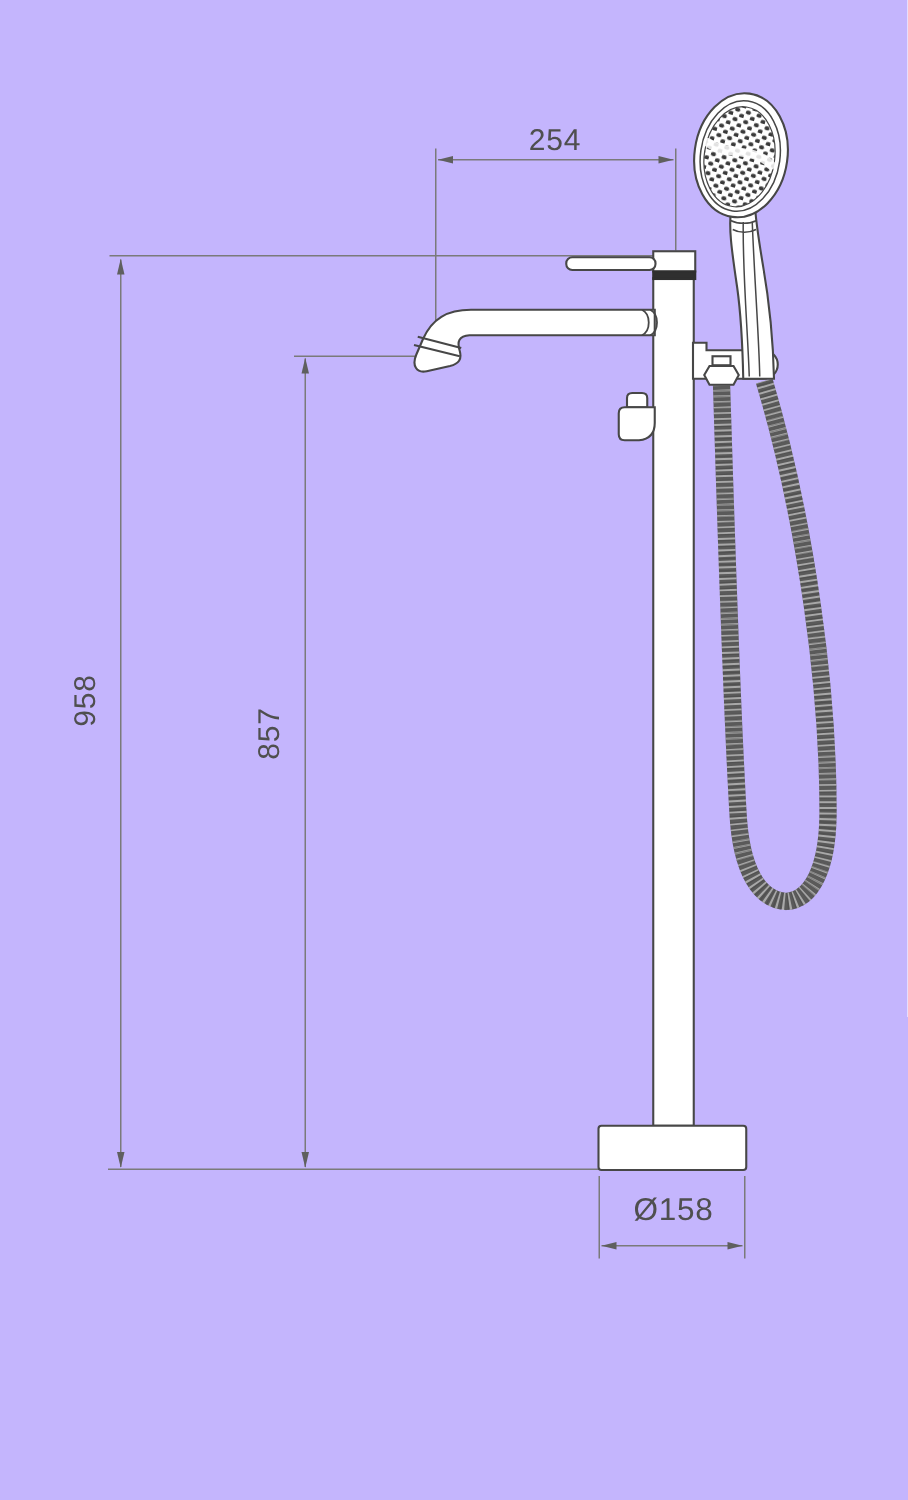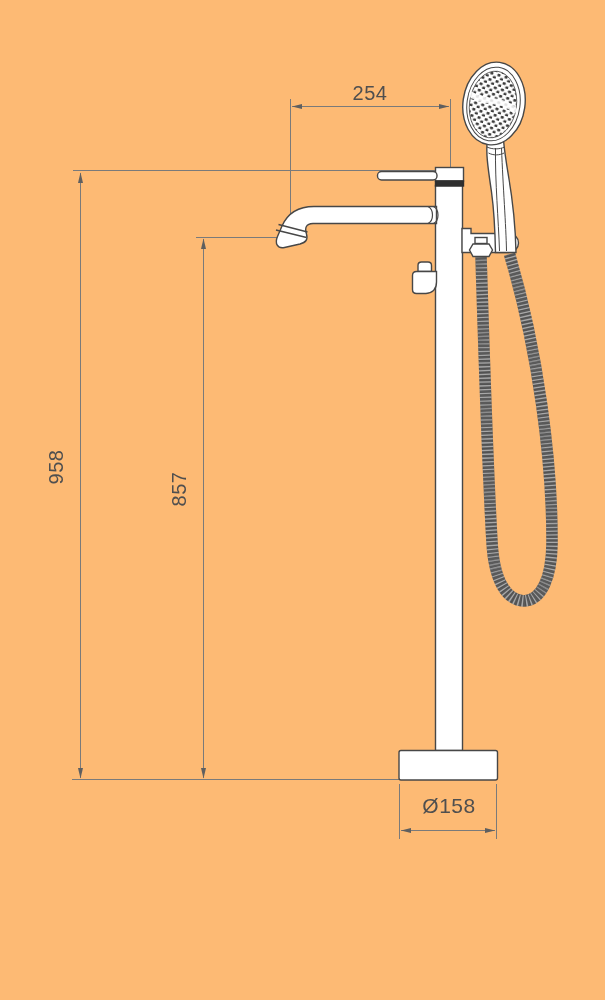--- a/index.html
+++ b/index.html
@@ -1,20 +1,20 @@
 <!DOCTYPE html>
 <html><head>
 <meta charset="utf-8">
 <style>
   html, body { margin: 0; padding: 0; background: #ffffff; }
   .canvas {
     position: relative;
     width: 605px;
     height: 1000px;
-    background: #fdba74;
+    background: #c4b5fd;
     overflow: hidden;
     font-family: "Liberation Sans", sans-serif;
   }
   svg text {
     font-family: "Liberation Sans", sans-serif;
     fill: #4f4f4f;
   }
   .dim-text { font-size: 20px; letter-spacing: 0.5px; }
   .dim-text-large { font-size: 21px; letter-spacing: 0.5px; }
 </style>

